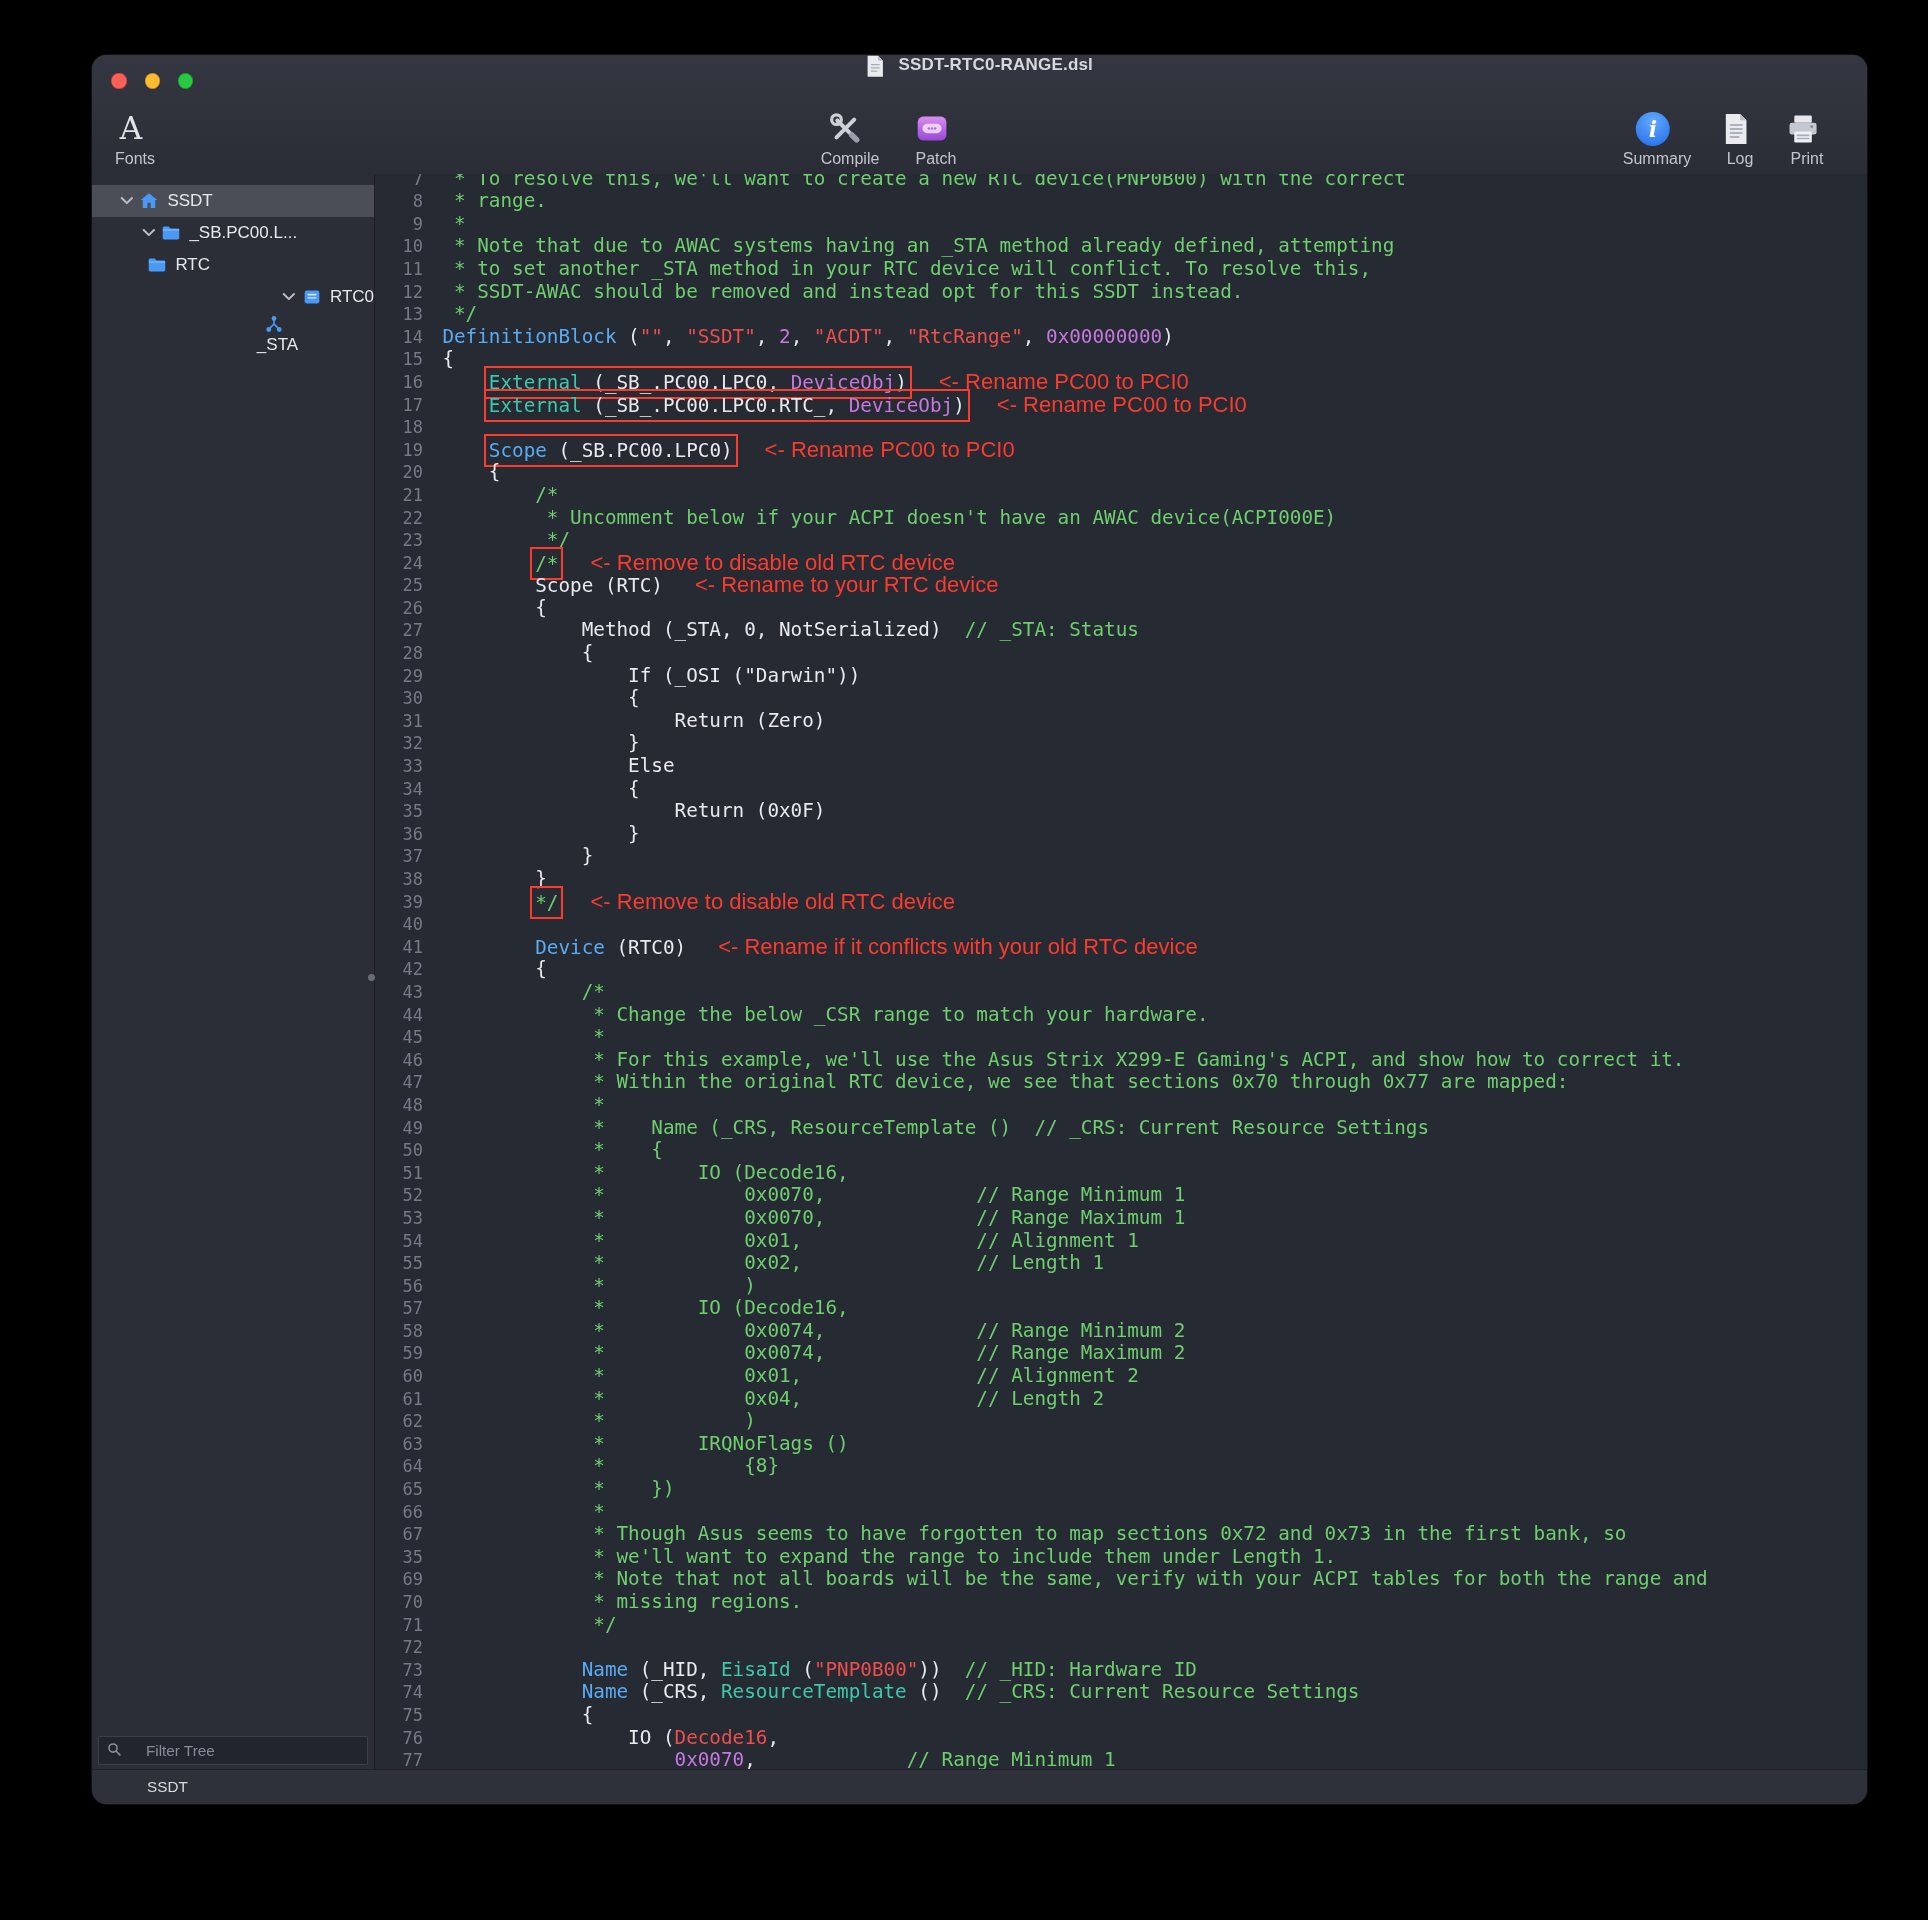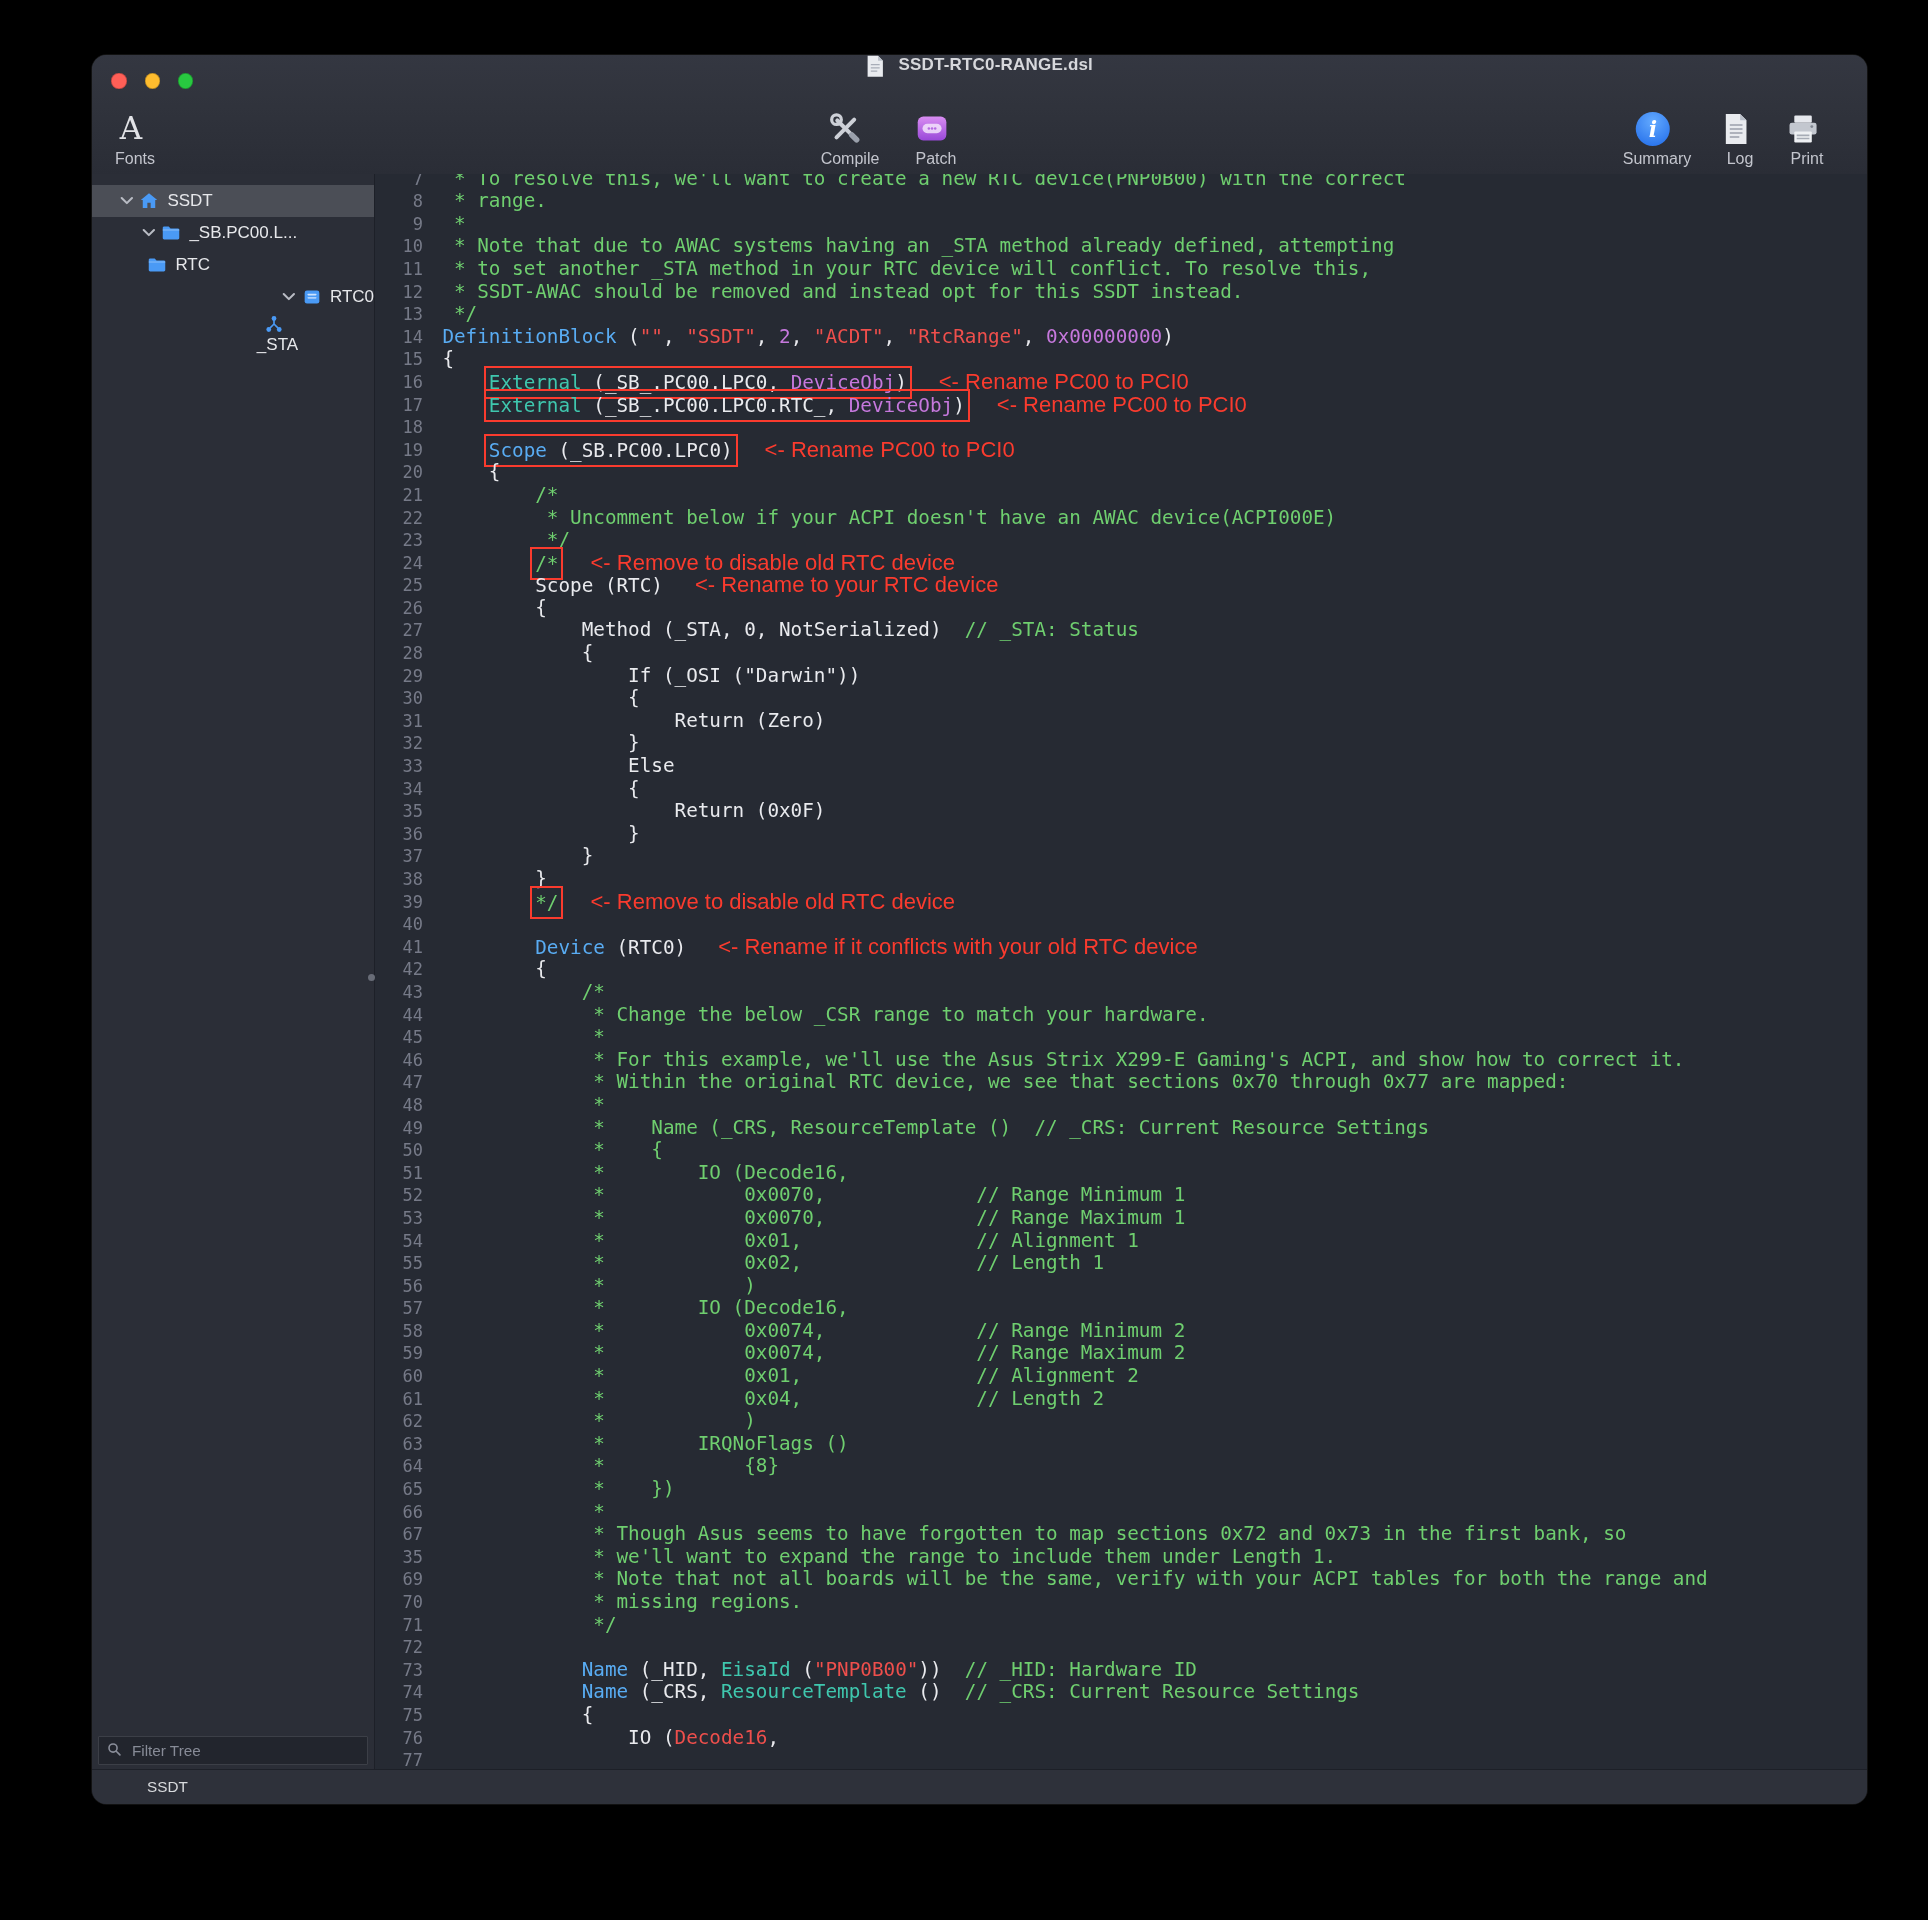--- a/index.html
+++ b/index.html
@@ -30,21 +30,21 @@
   
   .main{position:absolute;top:119px;bottom:34px;left:0;right:0;display:flex;}
   .sidebar{width:282px;flex:none;background:#2b2e37;border-right:1.6px solid #1d2028;position:relative;}
   .tree{padding-top:11.3px;}
   .tree-row{height:32px;display:flex;align-items:center;font-size:17px;color:#e7e8eb;cursor:default;}
   .tree-row.selected{background:#4b4e56;}
   .chev{width:21px;flex:none;display:flex;align-items:center;justify-content:center;}
   .t-icon{width:24px;flex:none;display:flex;align-items:center;justify-content:center;margin-right:6.4px;}
   .t-label{white-space:nowrap;}
   .filter-box{position:absolute;left:6.4px;right:6.4px;bottom:4.8px;height:27px;background:#22252d;
-    border:0.8px solid #3c3f47;border-radius:1px;display:flex;align-items:center;padding:0 8px;gap:8px;}
+    border:0.8px solid #3c3f47;border-radius:1px;display:flex;align-items:center;padding:0 8px;gap:22px;}
   .filter-box input{flex:1;background:transparent;border:none;outline:none;color:#d0d2d8;font-size:15.3px;
     font-family:"Liberation Sans",sans-serif;}
   .filter-box input::placeholder{color:#878b97;}
   .splitter-dot{position:absolute;left:276px;top:800px;width:7.3px;height:7.3px;border-radius:50%;
     background:#686c77;z-index:6;cursor:col-resize;}
   
   .editor{flex:1;position:relative;overflow:hidden;background:#262a33;}
   .code-inner{margin-top:-6.4px;}
   .code-row{display:flex;height:22.6px;line-height:22.6px;white-space:pre;
     font-family:"DejaVu Sans Mono",monospace;font-size:19.3px;}
@@ -303,21 +303,21 @@
           <div class="code-row"><span class="ln">67</span><span class="cl"><span class="sg-co">             * Though Asus seems to have forgotten to map sections 0x72 and 0x73 in the first bank, so</span></span></div>
           <div class="code-row"><span class="ln">35</span><span class="cl"><span class="sg-co">             * we'll want to expand the range to include them under Length 1.</span></span></div>
           <div class="code-row"><span class="ln">69</span><span class="cl"><span class="sg-co">             * Note that not all boards will be the same, verify with your ACPI tables for both the range and</span></span></div>
           <div class="code-row"><span class="ln">70</span><span class="cl"><span class="sg-co">             * missing regions.</span></span></div>
           <div class="code-row"><span class="ln">71</span><span class="cl"><span class="sg-co">             */</span></span></div>
           <div class="code-row"><span class="ln">72</span><span class="cl"></span></div>
           <div class="code-row"><span class="ln">73</span><span class="cl"><span class="sg-pl">            </span><span class="sg-kw">Name</span><span class="sg-pl"> (_HID, </span><span class="sg-ty">EisaId</span><span class="sg-pl"> (</span><span class="sg-st">"PNP0B00"</span><span class="sg-pl">))  </span><span class="sg-co">// _HID: Hardware ID</span></span></div>
           <div class="code-row"><span class="ln">74</span><span class="cl"><span class="sg-pl">            </span><span class="sg-kw">Name</span><span class="sg-pl"> (_CRS, </span><span class="sg-ty">ResourceTemplate</span><span class="sg-pl"> ()  </span><span class="sg-co">// _CRS: Current Resource Settings</span></span></div>
           <div class="code-row"><span class="ln">75</span><span class="cl"><span class="sg-pl">            {</span></span></div>
           <div class="code-row"><span class="ln">76</span><span class="cl"><span class="sg-pl">                IO (</span><span class="sg-st">Decode16</span><span class="sg-pl">,</span></span></div>
-          <div class="code-row"><span class="ln">77</span></div>
+          <div class="code-row"><span class="ln">77</span><span class="cl"><span class="sg-pl">                    </span><span class="sg-nu">0x0070</span><span class="sg-pl">,             </span><span class="sg-co">// Range Minimum 1</span></span></div>
         </div>
     </div>
   </div>
 
   <div class="statusbar">
     <span>SSDT</span>
   </div>
 
 </div>
 

